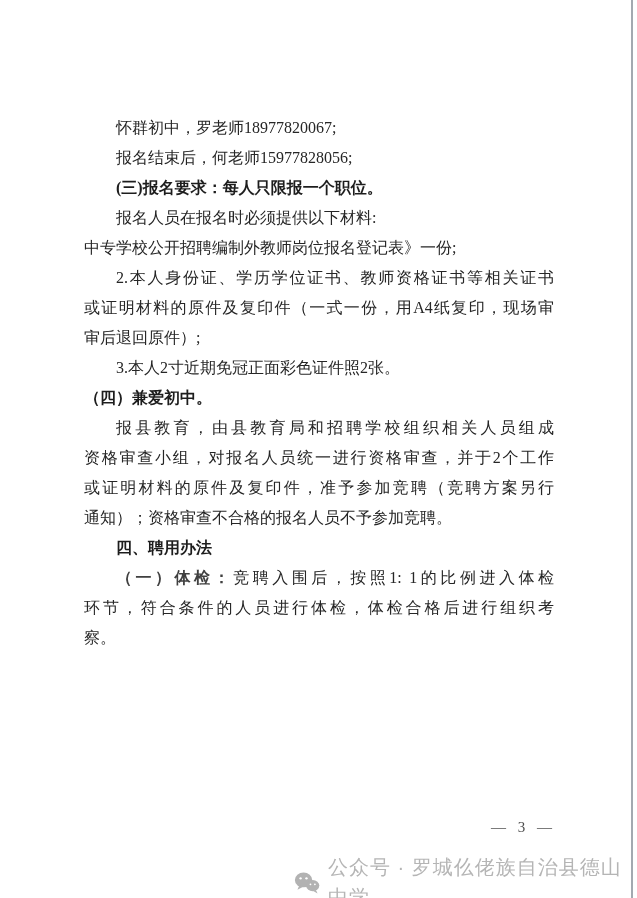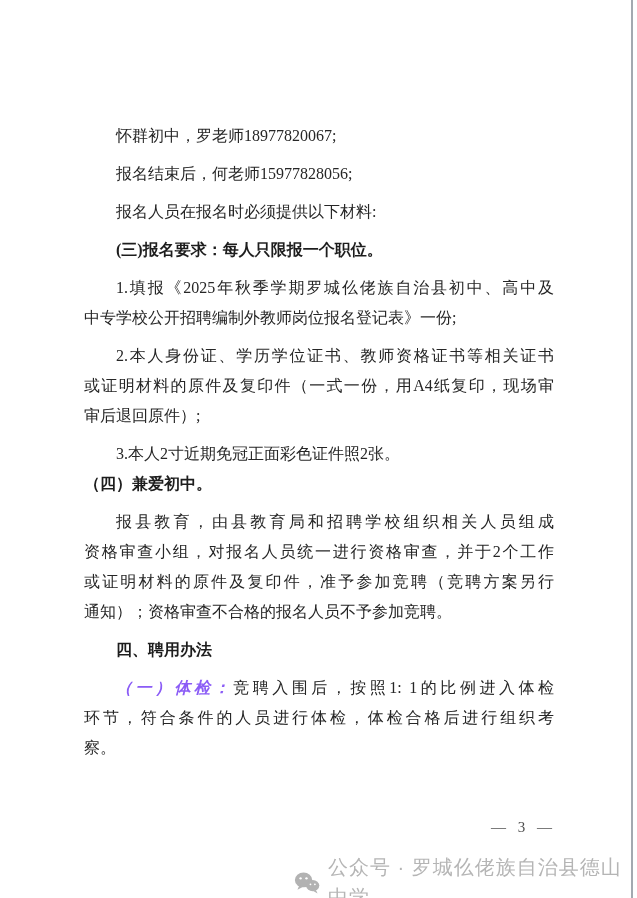--- a/index.html
+++ b/index.html
@@ -12,24 +12,24 @@
   }
   .edge-line{
     position:absolute;left:631px;top:0;width:2px;height:898px;
     background:#a3a9b0;
   }
   .doc{
     position:absolute;left:84px;top:113px;width:470px;
     color:#262626;font-size:16px;line-height:30px;
   }
   .line{height:30px;white-space:normal;}
-  .indent{text-indent:32px;margin-top:8px;}
+  .indent{text-indent:32px;}
   .fill{text-align:justify;text-align-last:justify;text-justify:inter-character;}
   .bold{font-weight:bold;color:#1d1d1d;}
-  .lead{font-weight:bold;color:#8b5cf6;font-style:italic;}
+  .lead{font-weight:bold;color:#404040;}
   .pagenum{
     position:absolute;left:84px;top:817px;width:470px;
     text-align:right;font-size:15px;line-height:20px;
     color:#4d4d4d;letter-spacing:2px;word-spacing:4px;
   }
   .watermark{
     position:absolute;left:294px;top:852px;
     display:flex;align-items:center;gap:8px;
     color:#b5b5b5;font-size:20px;line-height:30px;
     font-family:"Liberation Sans","DejaVu Sans",sans-serif;
@@ -38,23 +38,22 @@
   .wm-icon{display:inline-block;width:26px;height:23px;flex:0 0 auto;}
 </style>
 </head>
 <body>
 
 <div class="page">
 
   <div class="doc">
     <div class="line indent">怀群初中，罗老师18977820067;</div>
     <div class="line indent">报名结束后，何老师15977828056;</div>
+    <div class="line indent bold">(三)报名要求：每人只限报一个职位。</div>
     <div class="line indent">报名人员在报名时必须提供以下材料:</div>
-    <div class="line indent bold">(三)报名要求：每人只限报一个职位。</div>
-    <div class="line indent fill">1.填报《2025年秋季学期罗城仫佬族自治县初中、高中及</div>
     <div class="line">中专学校公开招聘编制外教师岗位报名登记表》一份;</div>
     <div class="line indent fill">2.本人身份证、学历学位证书、教师资格证书等相关证书</div>
     <div class="line fill">或证明材料的原件及复印件（一式一份，用A4纸复印，现场审</div>
     <div class="line">审后退回原件）;</div>
     <div class="line indent">3.本人2寸近期免冠正面彩色证件照2张。</div>
     <div class="line bold">（四）兼爱初中。</div>
     <div class="line indent fill">报县教育，由县教育局和招聘学校组织相关人员组成</div>
     <div class="line fill">资格审查小组，对报名人员统一进行资格审查，并于2个工作</div>
     <div class="line fill">或证明材料的原件及复印件，准予参加竞聘（竞聘方案另行</div>
     <div class="line">通知）；资格审查不合格的报名人员不予参加竞聘。</div>

